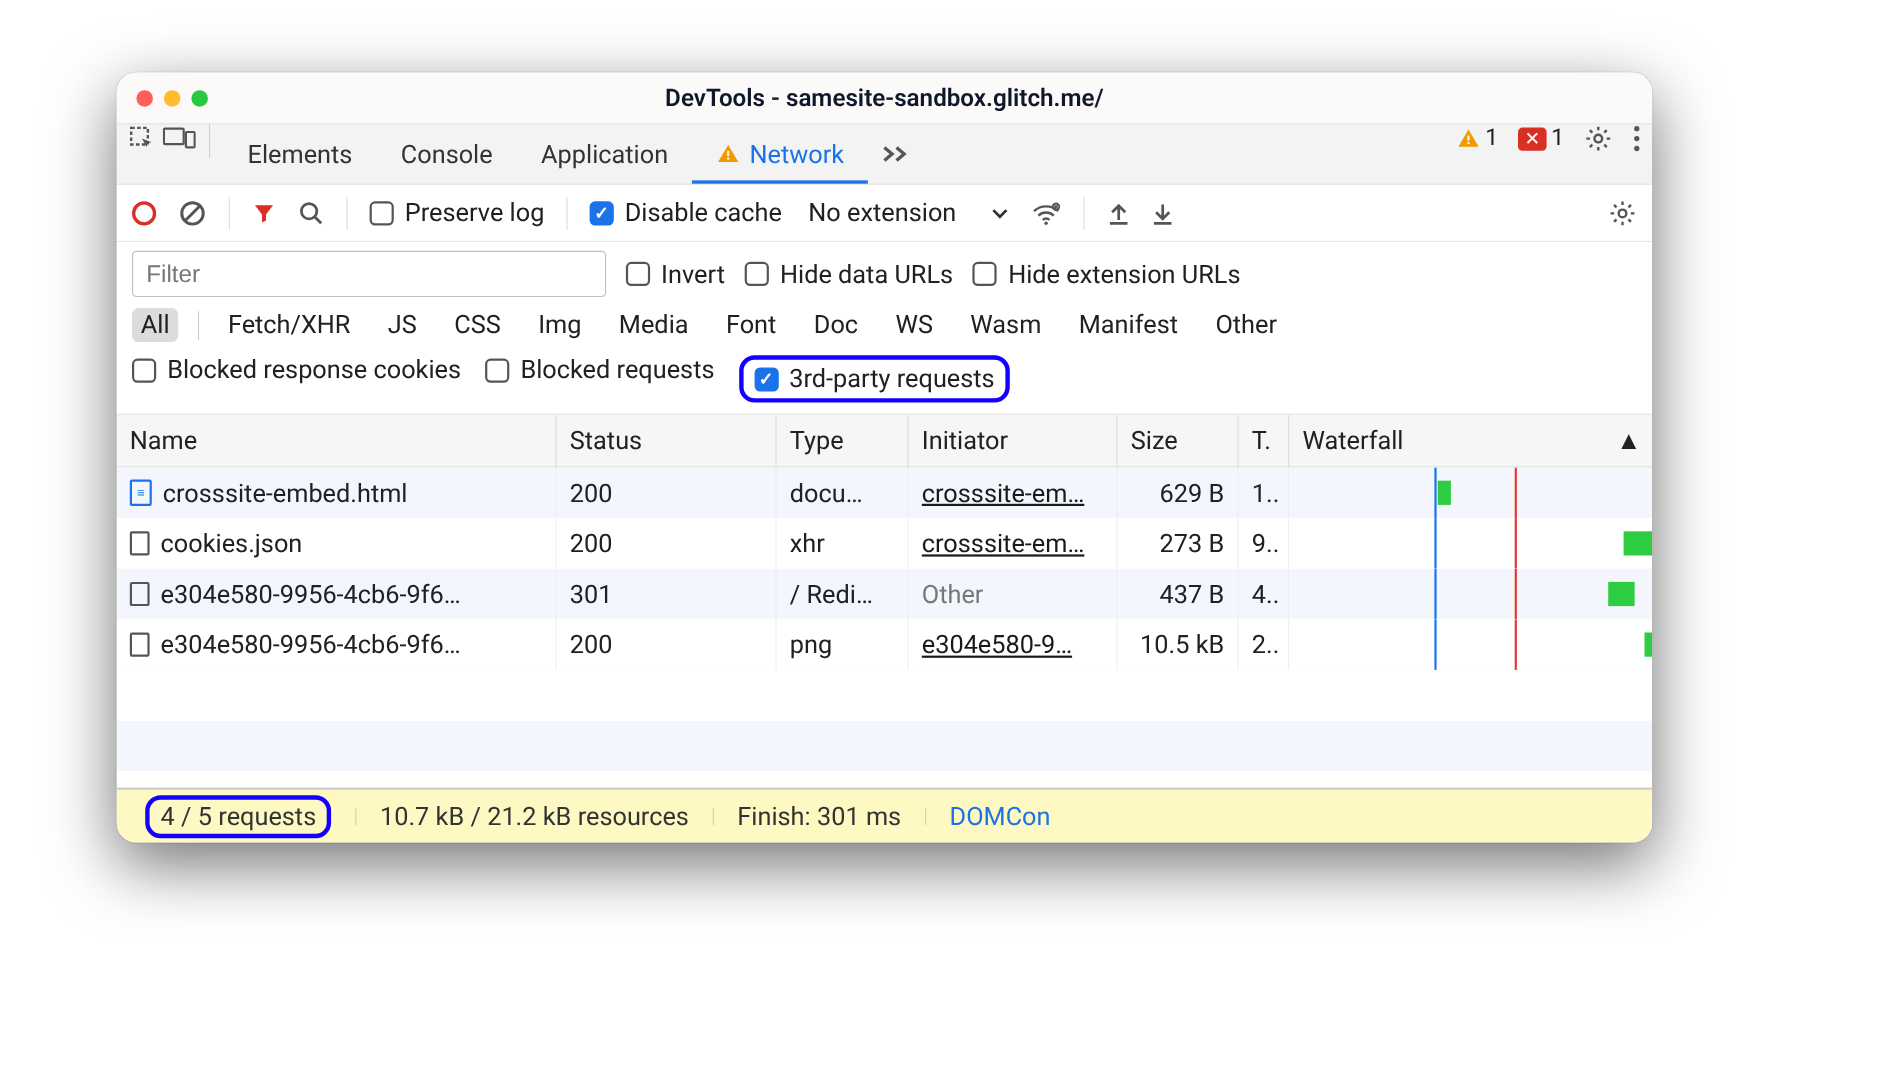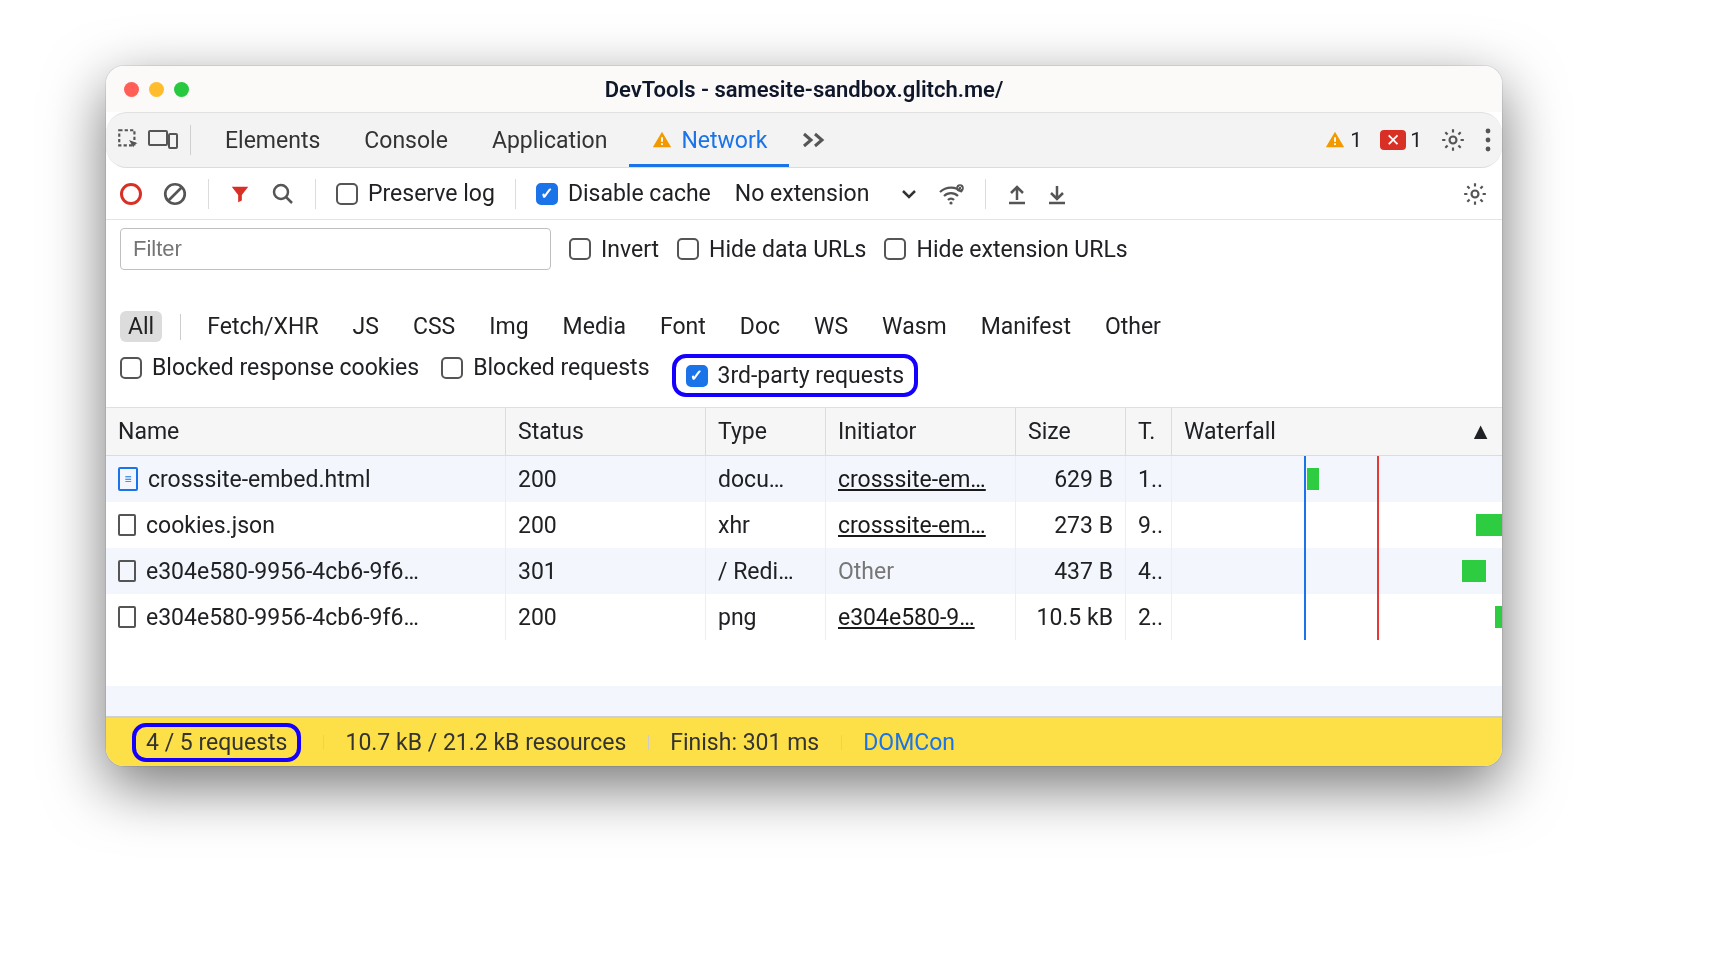--- a/index.html
+++ b/index.html
@@ -40,24 +40,23 @@
     position: absolute; left: 0; right: 0; text-align: center;
     font-weight: 600; font-size: 22px; color: #0f172a;
   }
   
   .tabs {
     height: 56px;
     border-top: 1px solid #e0e0e0;
     border-bottom: 1px solid #dcdcdc;
     background: #f3f3f3;
     display: flex;
-    align-items: center;
+    align-items: flex-start;
     padding: 0 10px;
     gap: 6px;
-    border-radius: 21px;
   }
   .icon { display: inline-flex; align-items: center; justify-content: center; }
   .tabs .sep { width: 1px; height: 30px; background: #d0d0d0; margin: 0 6px;}
   .tab-names { display: flex; align-items: center; height: 100%; }
   .tab-item {
     padding: 0 22px;
     height: 100%;
     display: flex; align-items: center; gap: 8px;
     color: #333; cursor: default;
   }
@@ -104,21 +103,20 @@
     width: 431px; height: 42px;
     border:1px solid #bfbfbf; border-radius:4px;
     padding: 0 12px; font-size:22px; color:#666; background:#fff;
   }
   
   .types {
     display:flex; align-items:center; gap:18px;
     padding: 6px 14px;
     background:#fff;
     font-size:23px;
-    margin-top:31px;
   }
   .chip { padding: 2px 8px; border-radius:6px; }
   .chip.selected { background:#dcdcdc; }
   .typesep{ width:1px; height:26px; background:#ccc; }
   
   .extras {
     display:flex; align-items:flex-start; gap:22px;
     padding: 6px 14px 10px;
     background:#fff;
     border-bottom:1px solid #e0e0e0;
@@ -177,21 +175,21 @@
   .wf .blue-line{position:absolute;top:0;bottom:0;width:2px;background:#1a73e8;left:40%;}
   .wf .red-line{position:absolute;top:0;bottom:0;width:2px;background:#e53935;left:62%;}
   .wf-bar { position:absolute;top:12px;height:22px;background:#2ecc40;}
   
   .statusbar {
     height:50px;
     border-top:2px solid #cfcfcf;
     display:flex; align-items:center;
     padding: 12px 8px;
     gap: 0;
-    background:#fde047;
+    background:#fef9c3;
     font-size:23px;
     color:#333;
   }
   .status-seg { padding: 0 22px; position:relative;}
   .status-seg + .status-seg::before {
     content:""; position:absolute; left:0; top:6px; bottom:6px; width:1px; background:#ccc;
   }
   .hl-first {
     border: 4px solid #1500ff; border-radius:14px; padding: 2px 10px; margin-left:-4px;
   }

